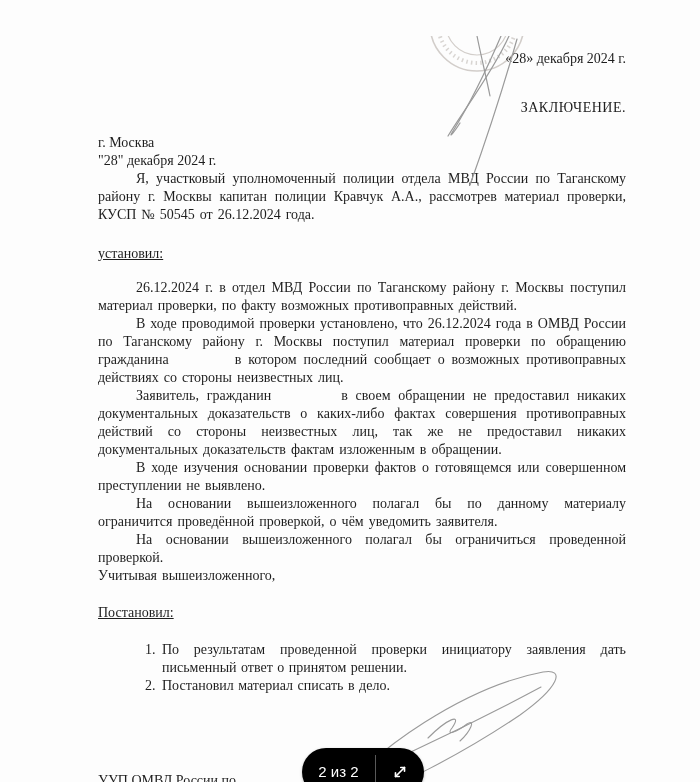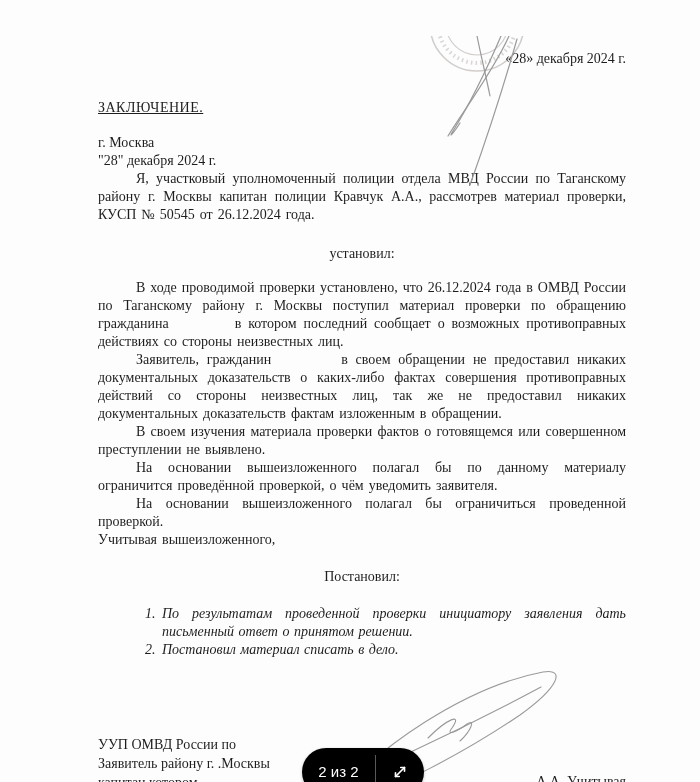--- a/index.html
+++ b/index.html
@@ -8,35 +8,35 @@
     background:#fdfdfd;
     font-family:"Liberation Serif","DejaVu Serif",serif;
   }
   .doc-page {
     position:relative; width:696px; height:782px;
     color:#1e1e1e; font-size:14px; line-height:18px;margin-top:36px;
   }
   .content { padding:12px 70px 0 98px; position:relative; z-index:2; }
 
   .stamp-date { text-align:right; margin-top:2px; }
-  .doc-title  { text-align:left; margin-top:31px; letter-spacing:0.5px;text-decoration:underline; }
+  .doc-title  { text-align:right; margin-top:31px; letter-spacing:0.5px; }
   .city-row   { display:flex; justify-content:space-between; margin-top:17px;flex-direction:column; }
 
   p.body { margin:0; text-align:justify; text-indent:38px; word-spacing:1.5px;font-family:Liberation Serif, serif; }
   p.no-indent { text-indent:0; }
   .redact-gap { display:inline-block; width:66px; }
   .redact-gap.w70 { width:70px; }
 
-  .section-head { text-align:center; margin:21px 0 16px 0; }
+  .section-head { margin:21px 0 16px 0;text-decoration:underline; }
   .section-head.post { margin:19px 0 19px 0; }
   .centered-line { text-align:center; margin:0; }
   .intro { margin-top:21px; }
 
   ol.resolutions { margin:0; padding:0 0 0 62px; }
-  ol.resolutions li { text-align:justify; padding-left:2px; margin:0; word-spacing:1px;font-style:italic; }
+  ol.resolutions li { text-align:justify; padding-left:2px; margin:0; word-spacing:1px; }
 
   .sign-area {
     display:flex; justify-content:space-between; align-items:flex-end;
     margin-top:76px;
   }
   .sign-left div { line-height:19px; }
   .sign-name { padding-bottom:1px; }
 
   .overlay-svg {
     position:absolute; left:0; top:0; width:700px; height:782px;
@@ -93,26 +93,27 @@
 
     <div class="city-row">
       <span>г. Москва</span>
       <span>"28" декабря 2024 г.</span>
     </div>
 
     <p class="body intro">Я, участковый уполномоченный полиции отдела МВД России по Таганскому району г. Москвы капитан полиции Кравчук А.А., рассмотрев материал проверки, КУСП № 50545 от 26.12.2024 года.</p>
 
     <div class="section-head">установил:</div>
 
+    <p class="body">26.12.2024 г. в отдел МВД России по Таганскому району г. Москвы поступил материал проверки, по факту возможных противоправных действий.</p>
 
     <p class="body"><span>В ходе проводимой проверки установлено, что 26.12.2024 года в ОМВД России по Таганскому району г. Москвы поступил материал проверки по обращению гражданина</span><span class="redact-gap"></span><span>в котором последний сообщает о возможных противоправных действиях со стороны неизвестных лиц.</span></p>
 
     <p class="body"><span>Заявитель, гражданин</span><span class="redact-gap w70"></span><span>в своем обращении не предоставил никаких документальных доказательств о каких-либо фактах совершения противоправных действий со стороны неизвестных лиц, так же не предоставил никаких документальных доказательств фактам изложенным в обращении.</span></p>
 
-    <p class="body">В своем изучения материала проверки фактов о готовящемся или совершенном преступлении не выявлено.</p>
+    <p class="body">В ходе изучения основании проверки фактов о готовящемся или совершенном преступлении не выявлено.</p>
 
     <p class="body">На основании вышеизложенного полагал бы по данному материалу ограничится проведённой проверкой, о чём уведомить заявителя.</p>
 
     <p class="body">На основании вышеизложенного полагал бы ограничиться проведенной проверкой.</p>
 
     <p class="body no-indent centered-line">Учитывая вышеизложенного,</p>
 
     <div class="section-head post">Постановил:</div>
 
     <ol class="resolutions">

